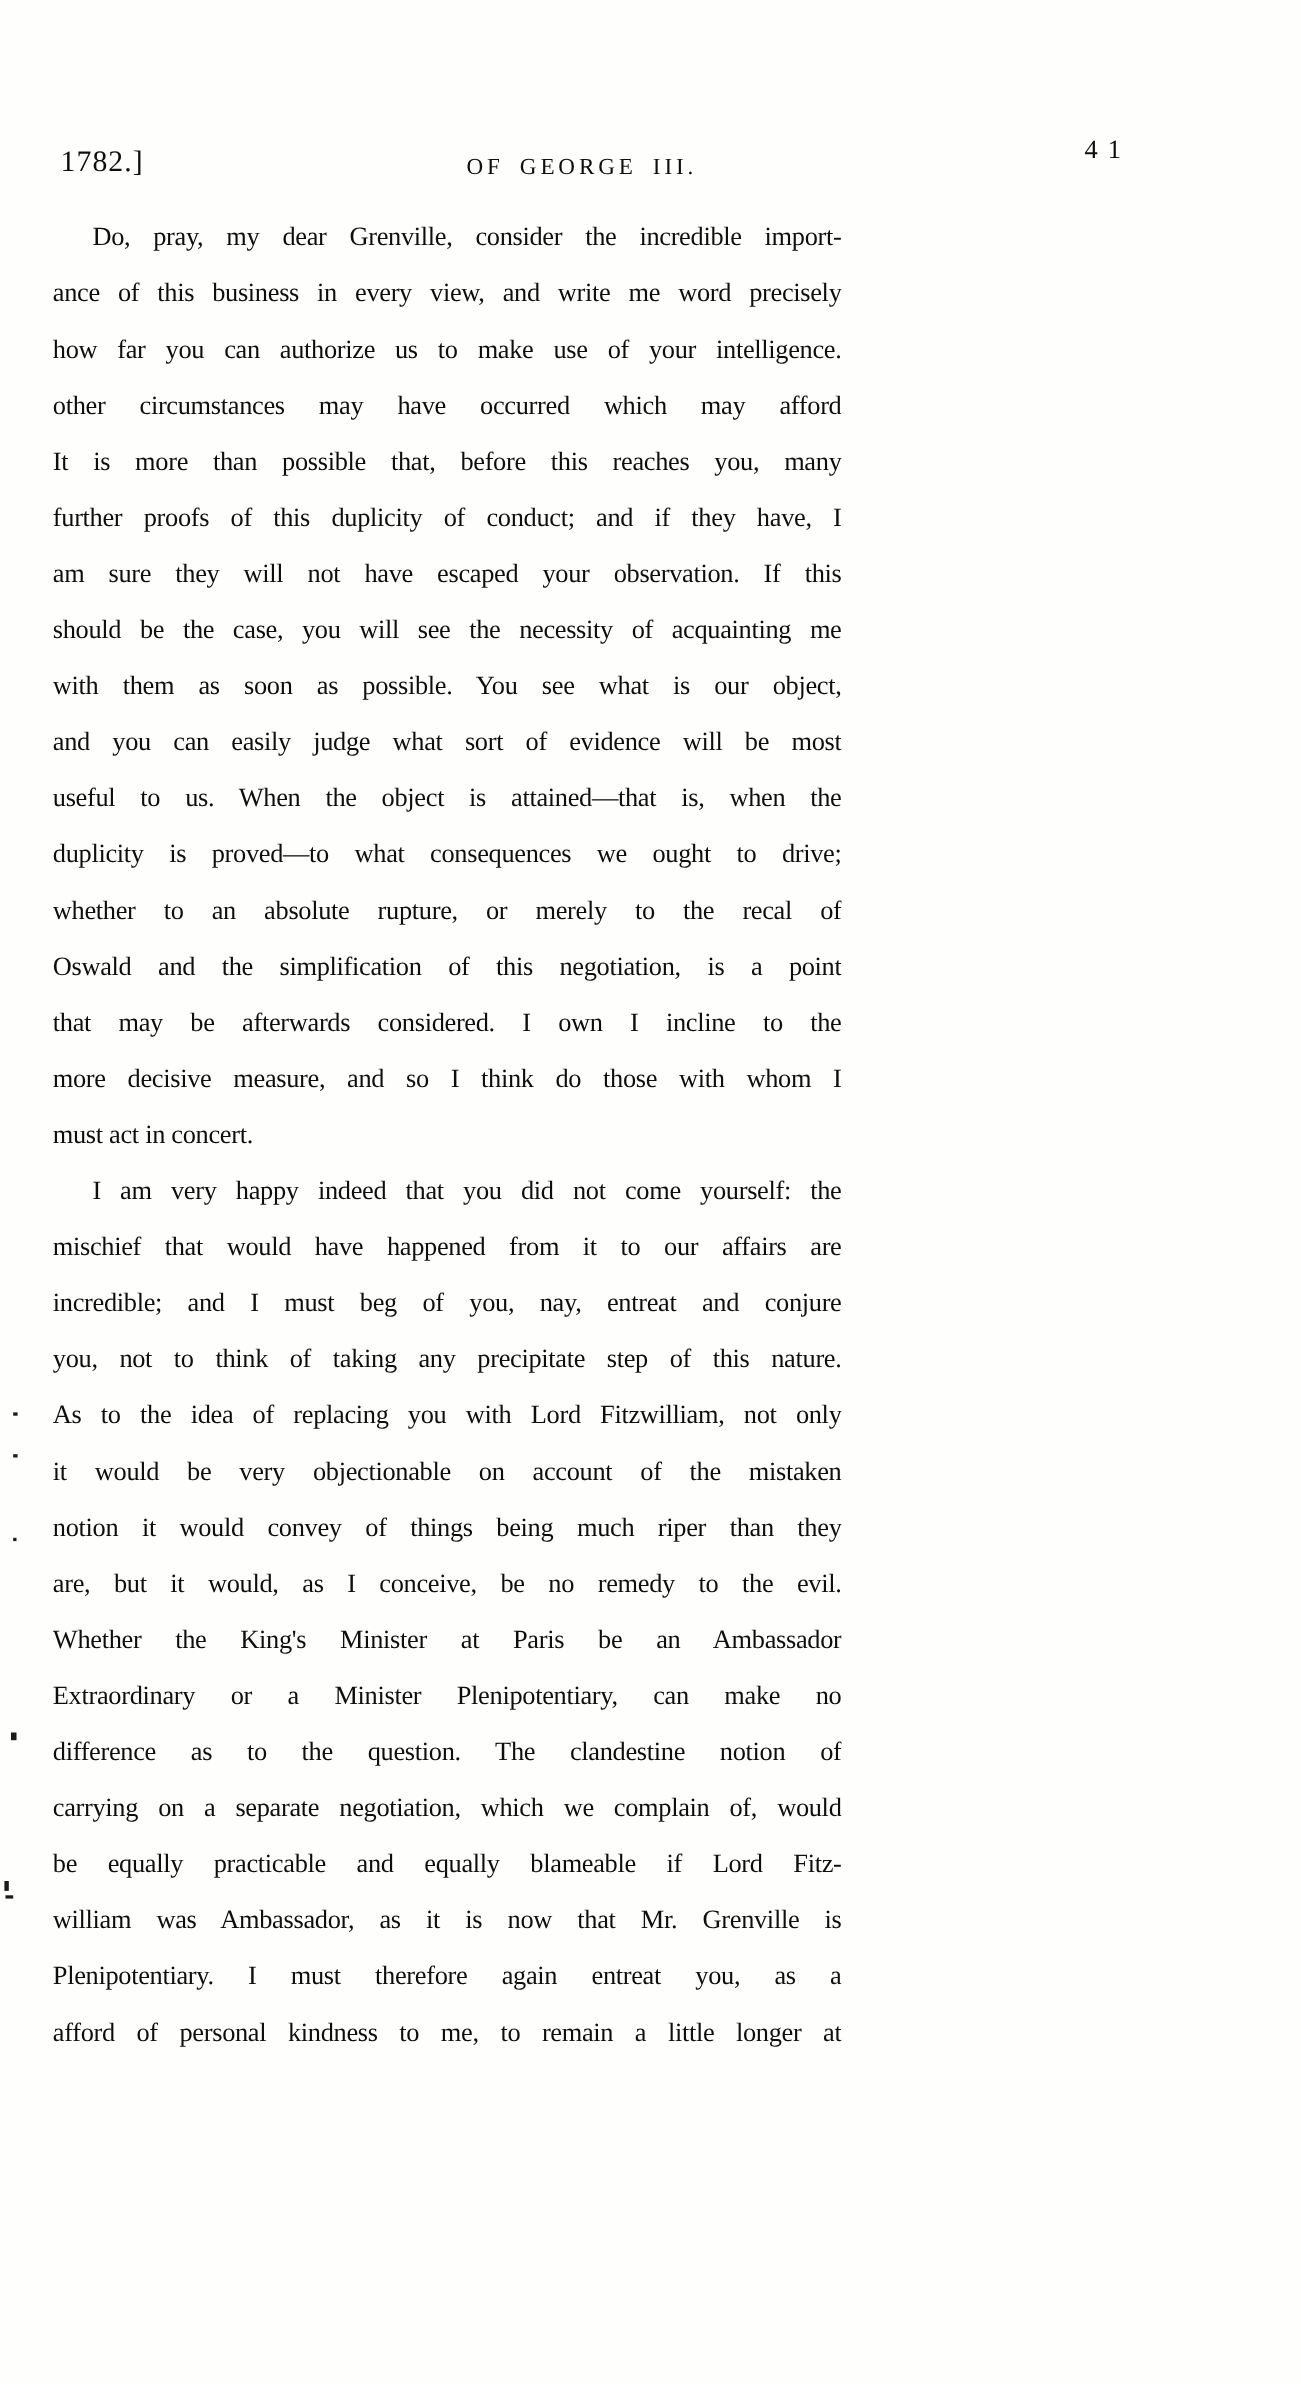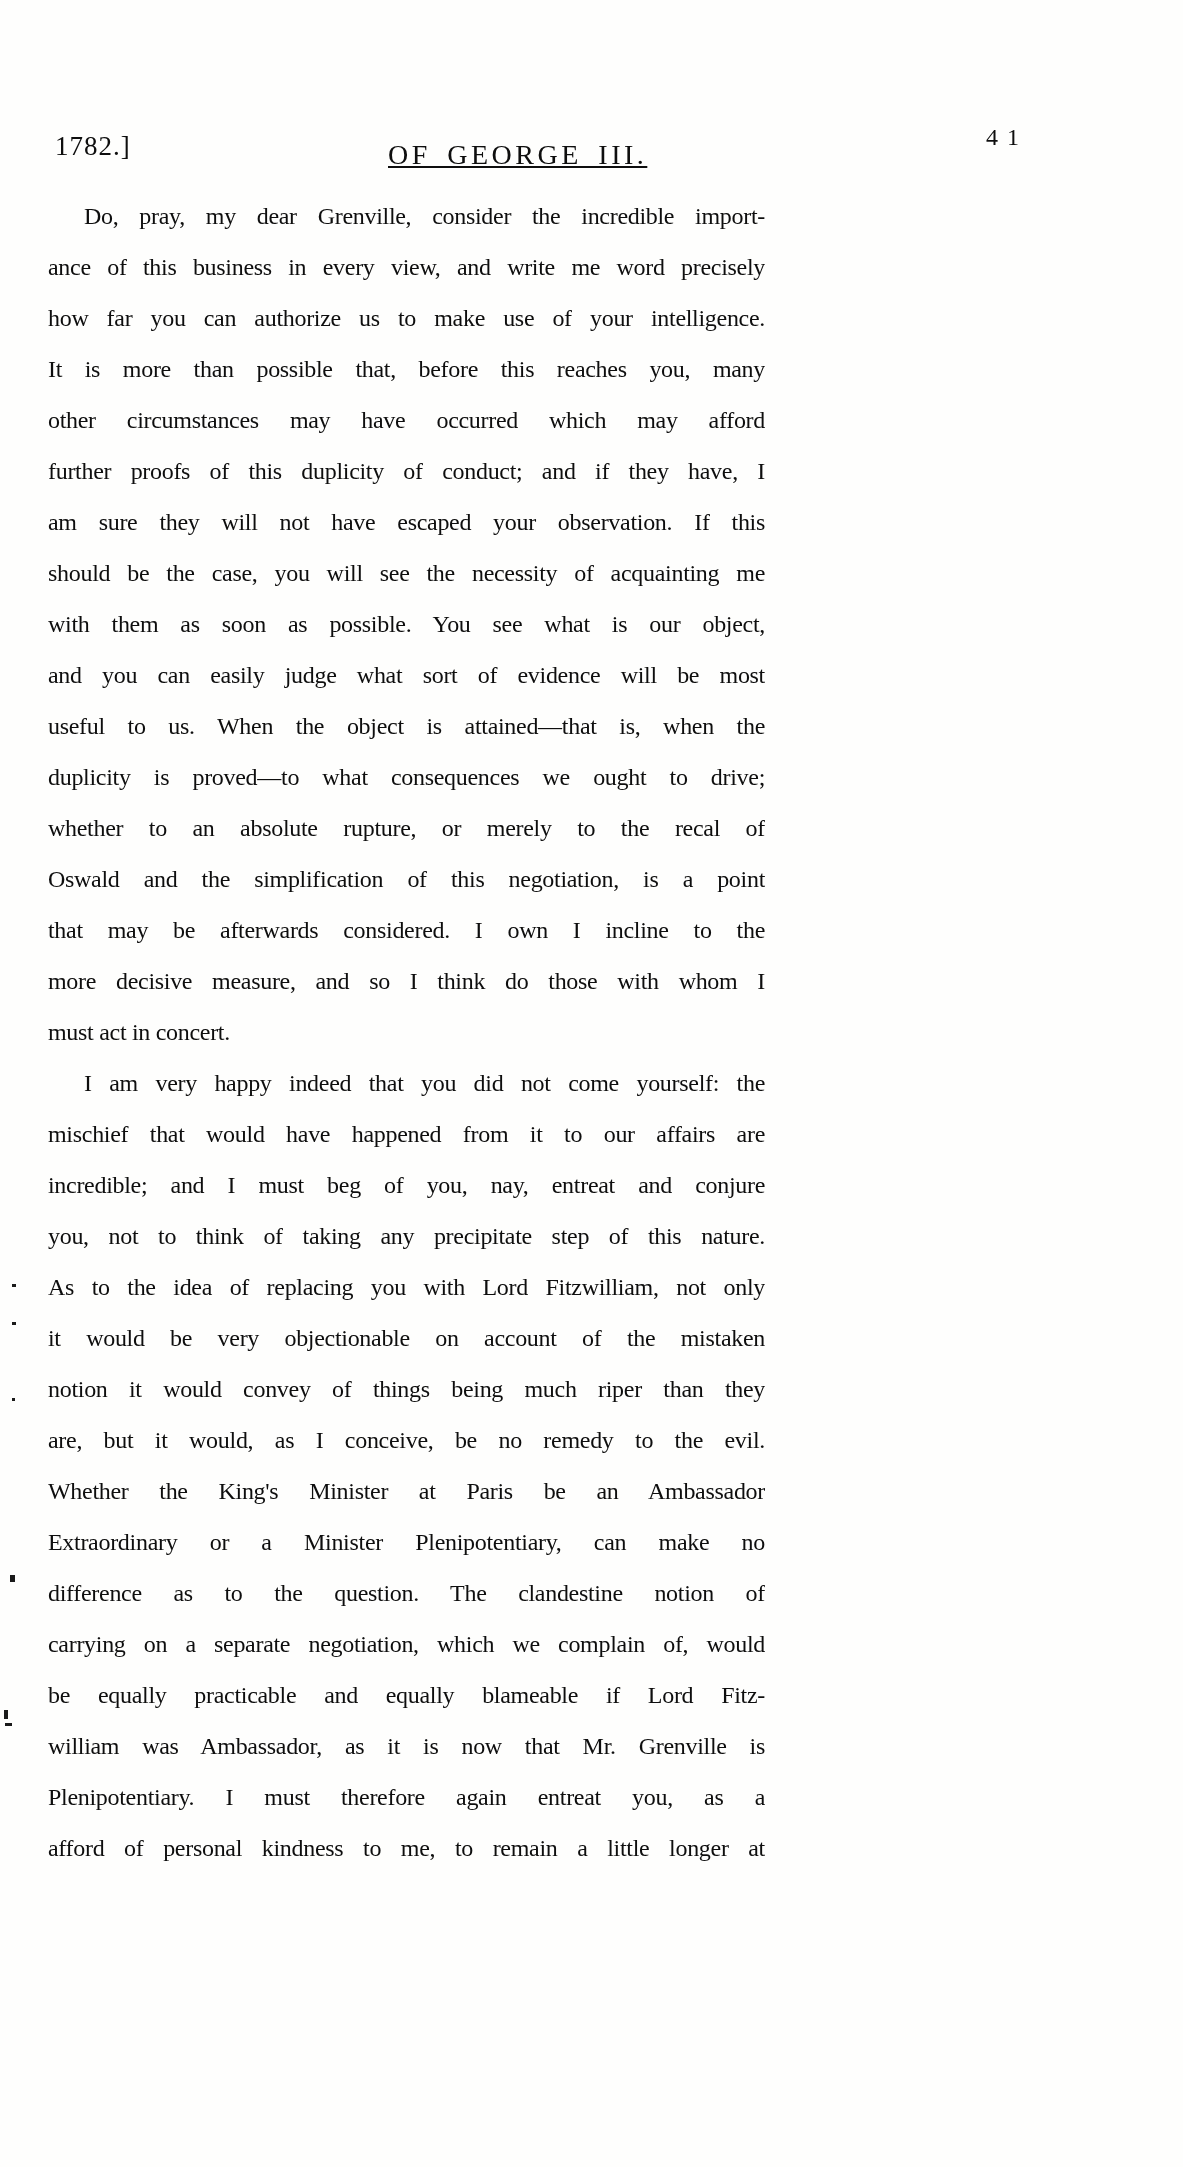--- a/index.html
+++ b/index.html
@@ -19,26 +19,25 @@
   
   .head-left {
     position: absolute;
     left: 55px;
     top: 131px;
     font-size: 27px;
     letter-spacing: 1px;
   }
   .head-center {
     position: absolute;
-    left: 388px;
+    left: 424px;
     top: 139px;
-    font-size: 28px;
+    font-size: 21px;
     letter-spacing: 3.5px;
     word-spacing: 6px;
-    text-decoration: underline;
   }
   .head-right {
     position: absolute;
     left: 986px;
     top: 124px;
     font-size: 24px;
     letter-spacing: 9px;
   }
   
   .text-block {
@@ -83,22 +82,22 @@
   <header>
     <span class="head-left">1782.]</span>
     <span class="head-center">OF GEORGE III.</span>
     <span class="head-right">41</span>
   </header>
 
   <main class="text-block">
     <div class="line indent">Do, pray, my dear Grenville, consider the incredible import-</div>
     <div class="line">ance of this business in every view, and write me word precisely</div>
     <div class="line">how far you can authorize us to make use of your intelligence.</div>
+    <div class="line">other circumstances may have occurred which may afford</div>
     <div class="line">It is more than possible that, before this reaches you, many</div>
-    <div class="line">other circumstances may have occurred which may afford</div>
     <div class="line">further proofs of this duplicity of conduct; and if they have, I</div>
     <div class="line">am sure they will not have escaped your observation. If this</div>
     <div class="line">should be the case, you will see the necessity of acquainting me</div>
     <div class="line">with them as soon as possible. You see what is our object,</div>
     <div class="line">and you can easily judge what sort of evidence will be most</div>
     <div class="line">useful to us. When the object is attained—that is, when the</div>
     <div class="line">duplicity is proved—to what consequences we ought to drive;</div>
     <div class="line">whether to an absolute rupture, or merely to the recal of</div>
     <div class="line">Oswald and the simplification of this negotiation, is a point</div>
     <div class="line">that may be afterwards considered. I own I incline to the</div>

